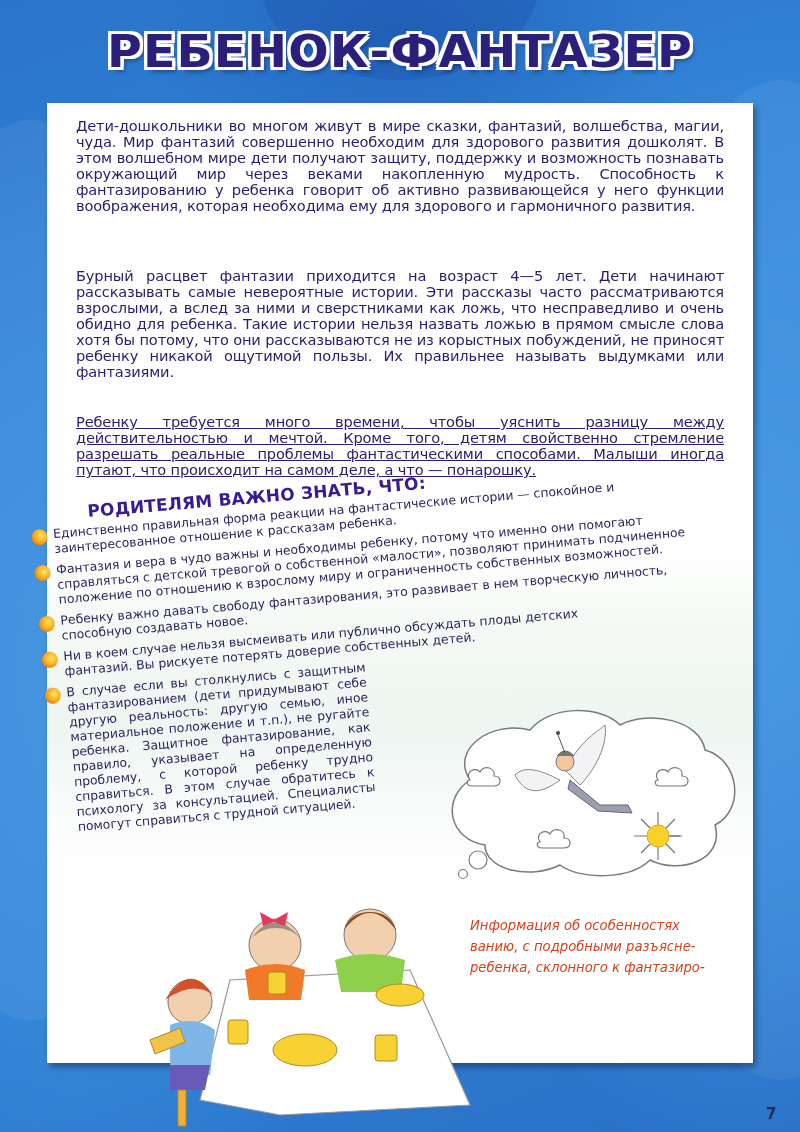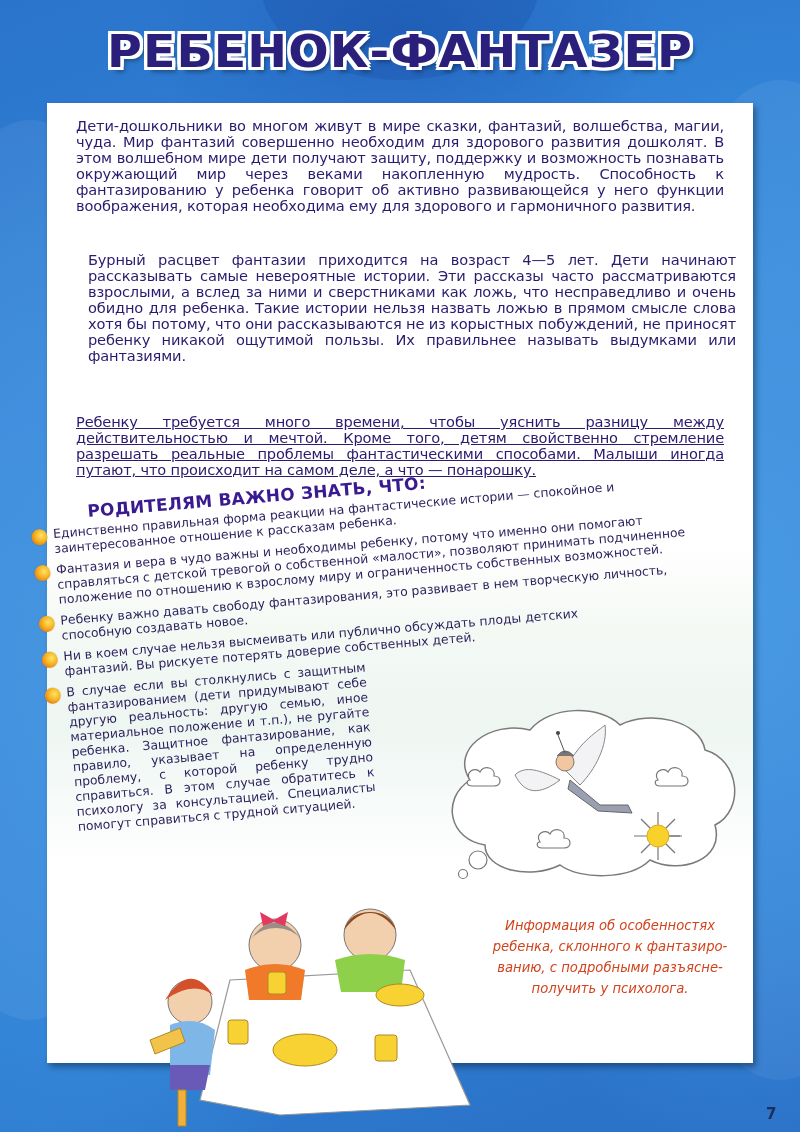--- a/index.html
+++ b/index.html
@@ -36,21 +36,21 @@
     background: linear-gradient(180deg, #ffffff 0%, #ffffff 46%, #f4f9f4 55%, #eef6f2 65%, #ffffff 80%, #ffffff 100%);
     box-shadow: 3px 4px 6px rgba(0,0,0,0.35);
   }
   .para {
     position: absolute; left: 76px; width: 648px;
     font-family: "DejaVu Sans", sans-serif; font-size: 14.6px; line-height: 16px;
     color: #2c1a6e; text-align: justify; font-weight: 500;
     letter-spacing: -0.15px;
   }
   .p1 { top: 118px; }
-  .p2 { top: 252px; margin-left: 12px; }
+  .p2 { top: 268px; }
   .p3 { top: 414px; text-decoration: underline; }
 
   .rotated {
     position: absolute; left: 55px; top: 505px; width: 720px;
     transform: rotate(-4.8deg); transform-origin: 0 100%;
   }
   .heading {
     font-family: "DejaVu Sans", sans-serif; font-weight: bold;
     font-size: 17px; color: #3a1a90; margin: 0 0 2px 60px;
     letter-spacing: 0.2px;
@@ -66,21 +66,21 @@
     box-shadow: 0 0 1px rgba(0,0,0,0.3);
   }
   .tip.narrow { width: 300px; }
 
   .cloud-art { position: absolute; left: 430px; top: 700px; width: 320px; height: 185px; }
   .kids-art { position: absolute; left: 110px; top: 890px; width: 390px; height: 240px; }
 
   .note {
     position: absolute; left: 470px; top: 915px; width: 280px;
     font-family: "DejaVu Sans", sans-serif; font-style: italic;
-    font-size: 13.2px; line-height: 21px; color: #d2431c; text-align: center;
+    font-size: 13.2px; line-height: 21px; color: #d2431c; text-align: left;
   }
   .note span { display: block; }
   .page-num {
     position: absolute; left: 766px; top: 1105px;
     font-family: "DejaVu Sans", sans-serif; font-weight: bold; font-size: 15px; color: #1d2e5a;
   }
 </style>
 </head>
 <body>
 
@@ -182,18 +182,17 @@
     <rect x="265" y="145" width="22" height="26" rx="3"></rect>
   </g>
   <g>
     <ellipse cx="195" cy="160" rx="32" ry="16" fill="#f7d232" stroke="#b08a20"></ellipse>
     <ellipse cx="290" cy="105" rx="24" ry="11" fill="#f7d232" stroke="#b08a20"></ellipse>
   </g>
 </svg>
 
 <div class="note">
   <span>Информация об особенностях</span>
+  <span>ванию, с подробными разъясне-</span>
   <span>ребенка, склонного  к фантазиро-</span>
-  <span>ванию, с подробными разъясне-</span>
-  <span>получить у психолога.</span>
 </div>
 
 <div class="page-num">7</div>
 
 </body></html>

